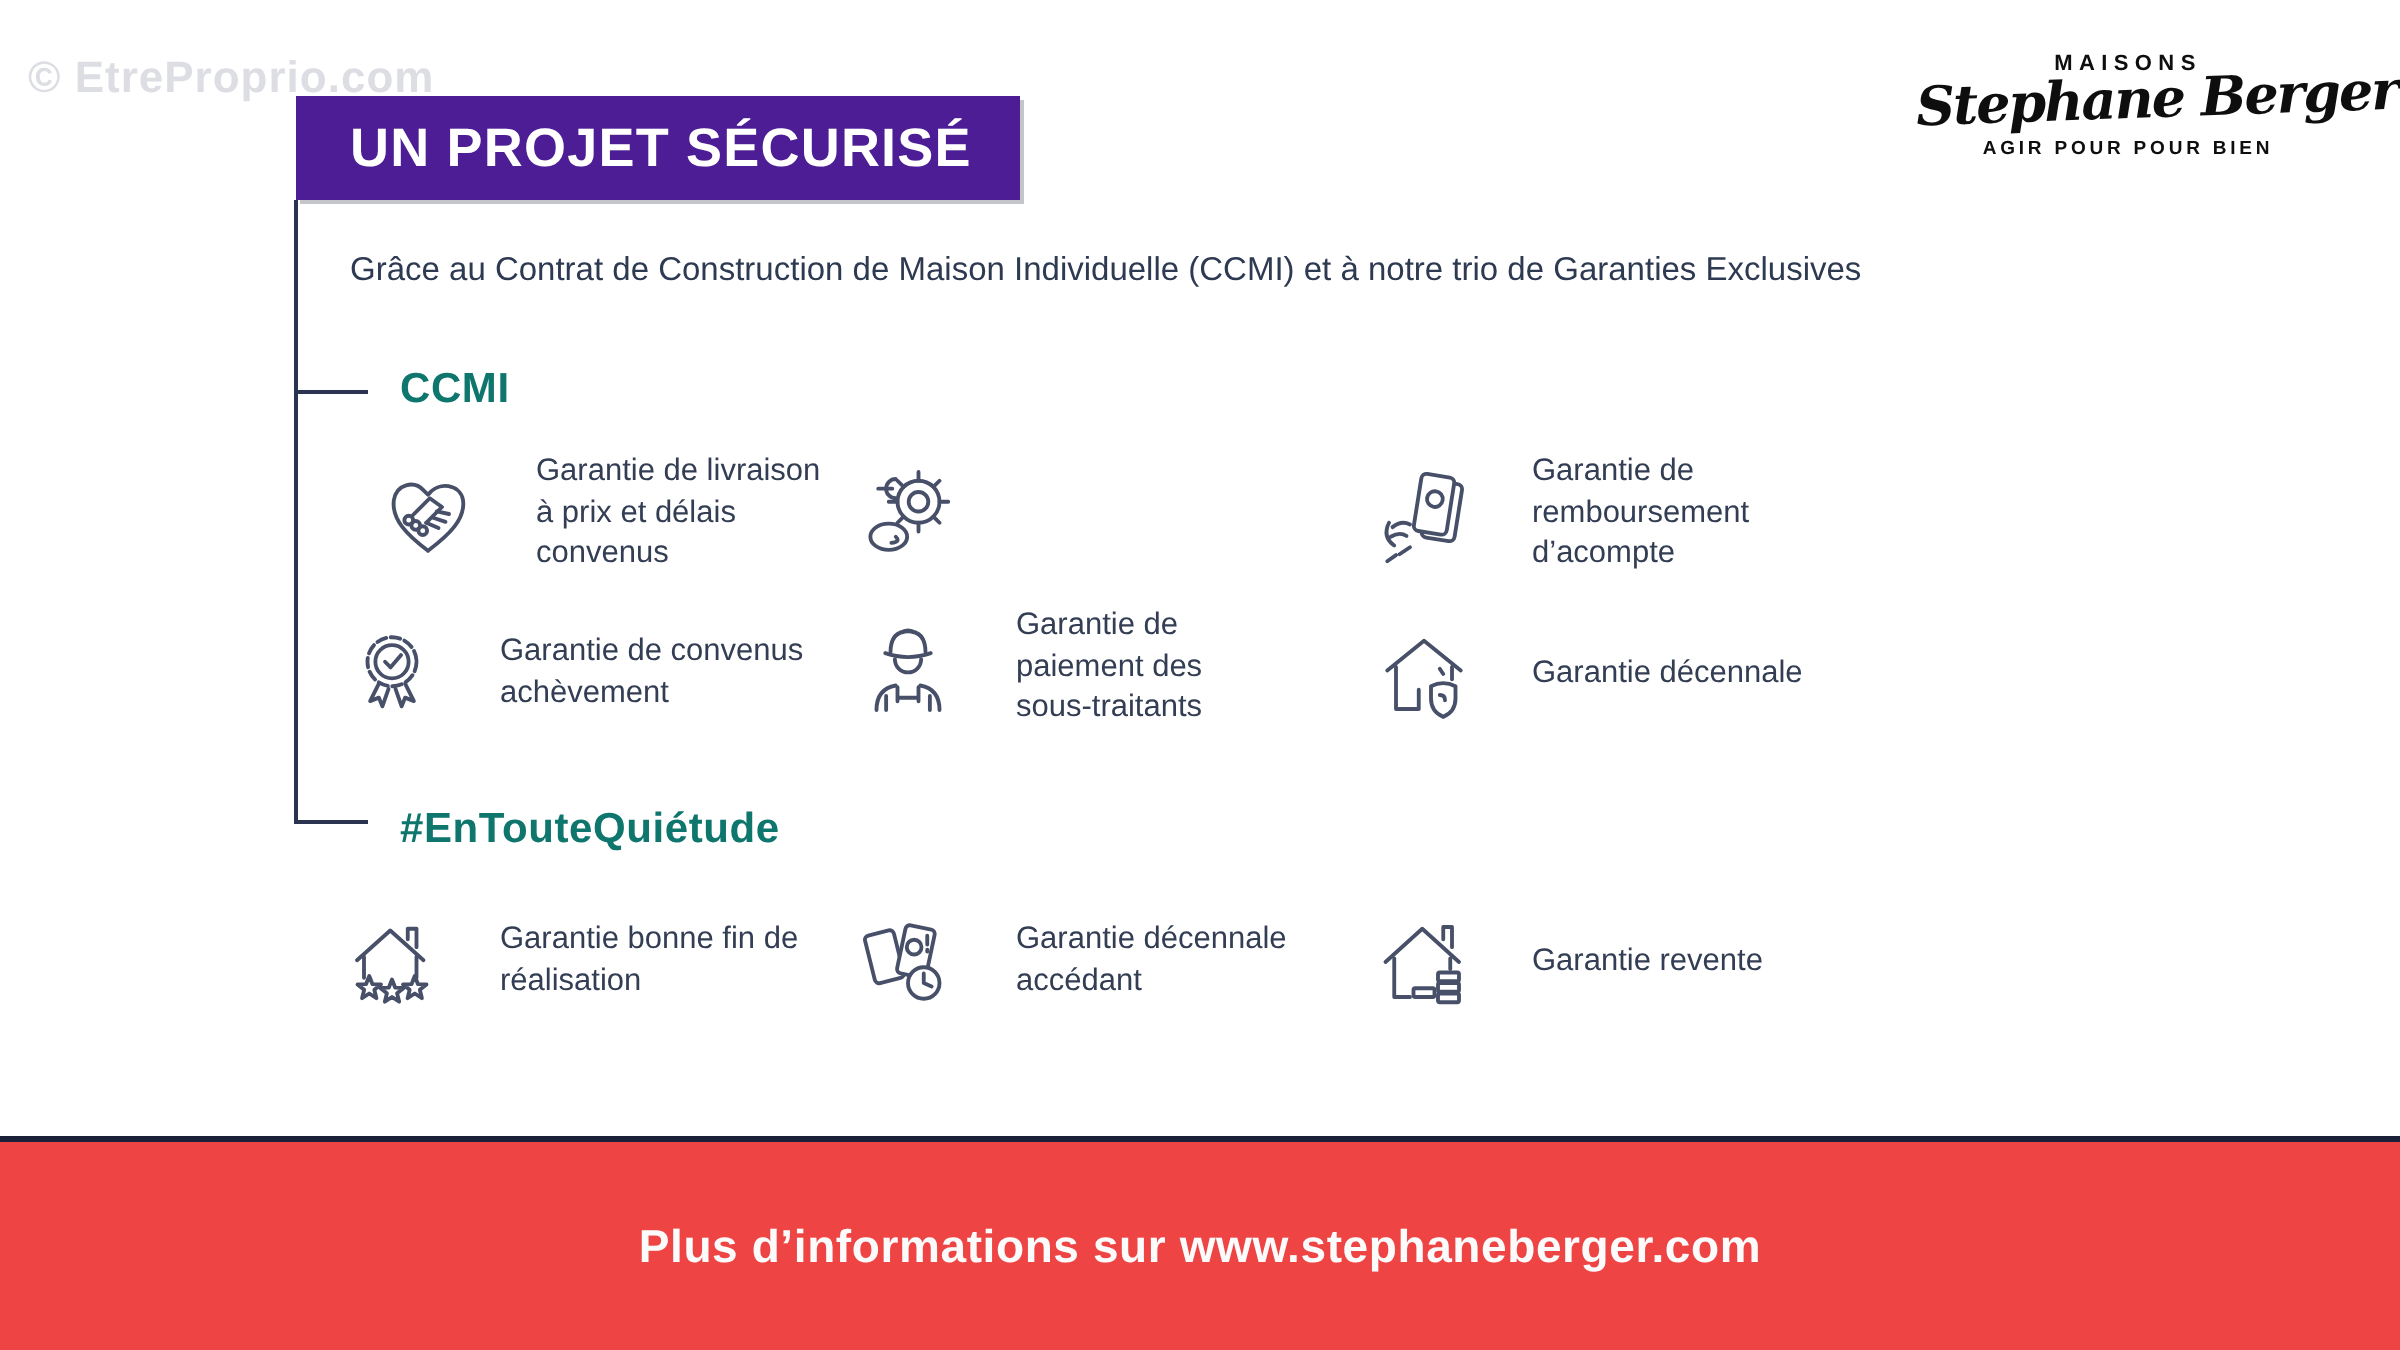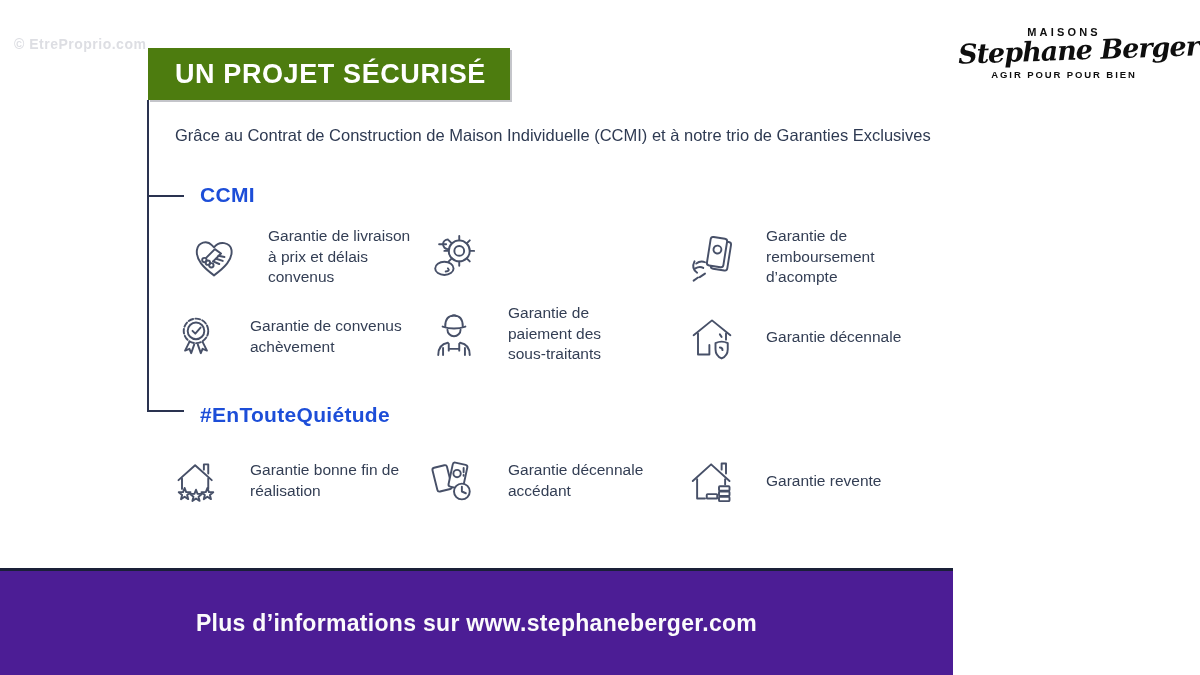--- a/index.html
+++ b/index.html
@@ -3,27 +3,27 @@
 <meta charset="utf-8">
 <style>
   html,body { margin:0; padding:0; }
   body {
     width:1200px; height:675px; position:relative; overflow:hidden;
     background:#ffffff;
     font-family:"Liberation Sans", sans-serif;
   }
   
   .watermark {
-    position:absolute; left:14px; top:36px;
-    font-size:14px; letter-spacing:.5px; color:#dddee3; font-weight:bold;
+    position:absolute; left:14px; top:26px;
+    font-size:22px; letter-spacing:.5px; color:#dddee3; font-weight:bold;
   }
   
   .banner {
     position:absolute; left:148px; top:48px; width:362px; height:52px;
-    background:#4d7c0f; box-sizing:border-box; padding-left:27px;
+    background:#4c1d95; box-sizing:border-box; padding-left:27px;
     display:flex; align-items:center;
     box-shadow:2px 2px 0 rgba(20,25,45,.25);
   }
   .banner .t {
     color:#ffffff; font-size:27px; font-weight:bold; letter-spacing:.6px; white-space:nowrap;
   }
   
   .logo { position:absolute; left:958px; top:26px; width:212px; text-align:center; color:#0e0e0e; }
   .logo-maisons { font-size:11px; font-weight:bold; letter-spacing:3.2px; }
   .logo-script {
@@ -31,32 +31,32 @@
     font-size:27px; margin-top:-3px; white-space:nowrap; transform:rotate(-2deg); letter-spacing:-1px;
   }
   .logo-tagline { font-size:9.5px; font-weight:bold; letter-spacing:1.9px; margin-top:3px; }
   
   .subtitle { position:absolute; left:175px; top:126px; width:860px; font-size:16.5px; color:#2e3a52; }
   
   .vline { position:absolute; left:147px; top:100px; width:2px; height:312px; background:#2a3350; }
   .tick  { position:absolute; left:147px; width:37px; height:2px; background:#2a3350; }
   #tick-ccmi { top:195px; } #tick-q { top:410px; }
   
-  .section-h { position:absolute; left:200px; font-size:21px; font-weight:bold; color:#1d4ed8; letter-spacing:.3px; }
+  .section-h { position:absolute; left:200px; font-size:21px; font-weight:bold; color:#0f766e; letter-spacing:.3px; }
   #h-ccmi { top:183px; } #h-q { top:403px; }
   
   .item { position:absolute; display:flex; align-items:center; gap:26px; }
   .item svg { flex:none; stroke:#475068; fill:none; stroke-width:2.2; stroke-linecap:round; stroke-linejoin:round; }
   .item .txt { font-size:15.5px; line-height:1.33; color:#333e54; }
   .w150 { width:150px; } .w155 { width:155px; } .w160 { width:160px; }
   .w135 { width:135px; } .w200 { width:200px; }
   
   .footer {
-    position:absolute; left:0; top:568px; width:953px; height:107px;
-    background:#4c1d95; border-top:3px solid #1a2038; box-sizing:border-box;
+    position:absolute; left:0; top:568px; width:1200px; height:107px;
+    background:#ef4444; border-top:3px solid #1a2038; box-sizing:border-box;
     display:flex; align-items:center; justify-content:center;
   }
   .footer .txt { color:#fbfbfc; font-size:23px; font-weight:bold; letter-spacing:.3px; }
 </style>
 </head>
 <body>
 
 <div class="watermark">© EtreProprio.com</div>
 
 <div class="banner">

